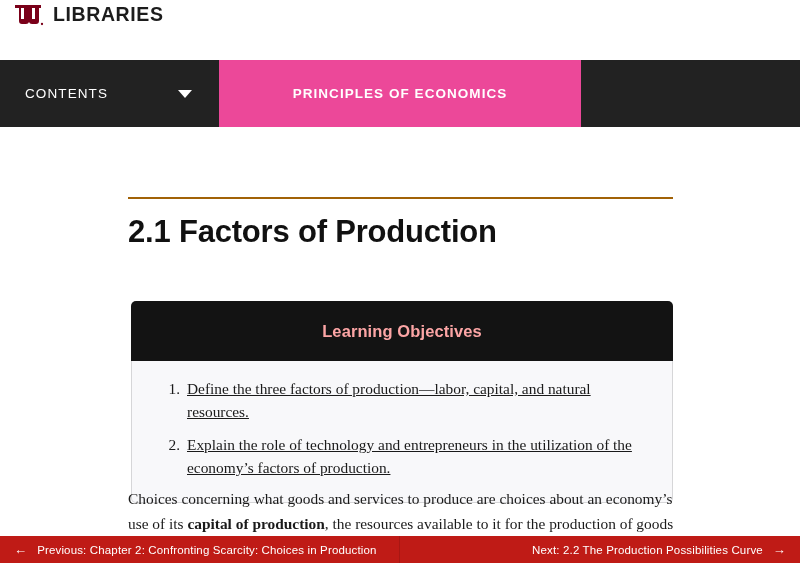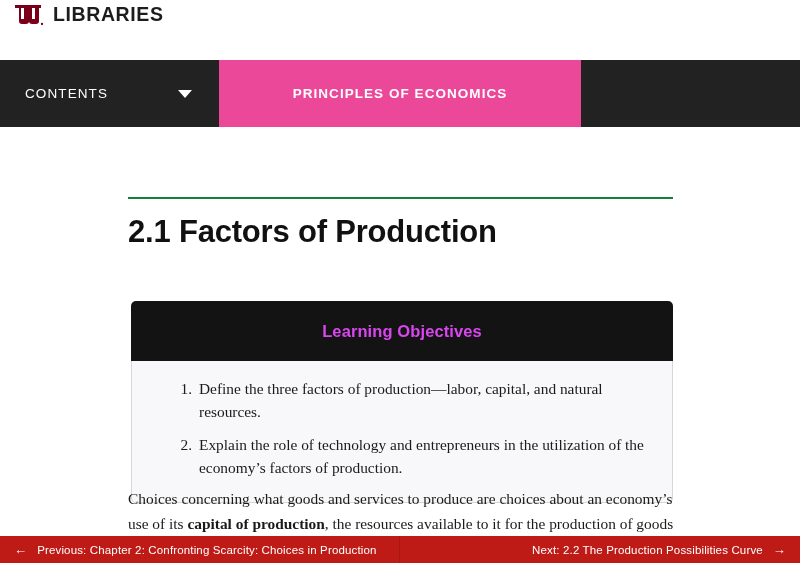--- a/index.html
+++ b/index.html
@@ -158,21 +158,21 @@
     background: #ffffff;
     overflow: hidden;
   }
   .chapter-title {
     position: absolute;
     left: 128px;
     top: 70px;
     width: 545px;
     margin: 0;
     padding-top: 16px;
-    border-top: 2px solid #15803d;
+    border-top: 2px solid #a16207;
     font-size: 31px;
     font-weight: bold;
     color: #111111;
     letter-spacing: -0.2px;
     line-height: 1.1;
   }
 
   .objectives-box {
     position: absolute;
     left: 131px;
@@ -182,42 +182,42 @@
   }
   .objectives-header {
     background: #131313;
     border-radius: 5px 5px 0 0;
     height: 60px;
     display: flex;
     align-items: center;
     justify-content: center;
   }
   .objectives-header-text {
-    color: #d946ef;
+    color: #fca5a5;
     font-size: 16.5px;
     font-weight: bold;
     letter-spacing: 0.1px;
   }
   .objectives-body {
     background: #f8f8fa;
     border: 1px solid #d6d6d8;
     border-top: none;
     border-radius: 0 0 5px 5px;
     padding: 16px 26px 22px 26px;
     box-sizing: border-box;
   }
   .objectives-list {
     margin: 0;
     padding-left: 26px;
     font-family: "Liberation Serif", serif;
     font-size: 15.4px;
     color: #1a1a1a;
     line-height: 1.52;
   }
-  .objectives-list li { margin: 0 0 9px 12px; padding-left: 3px; }
+  .objectives-list li { margin: 0 0 9px 0; padding-left: 3px; text-decoration: underline; }
   .objectives-list li:last-child { margin-bottom: 0; }
 
   .body-para {
     position: absolute;
     left: 128px;
     top: 360px;
     width: 548px;
     margin: 0;
     font-family: "Liberation Serif", serif;
     font-size: 15.4px;

